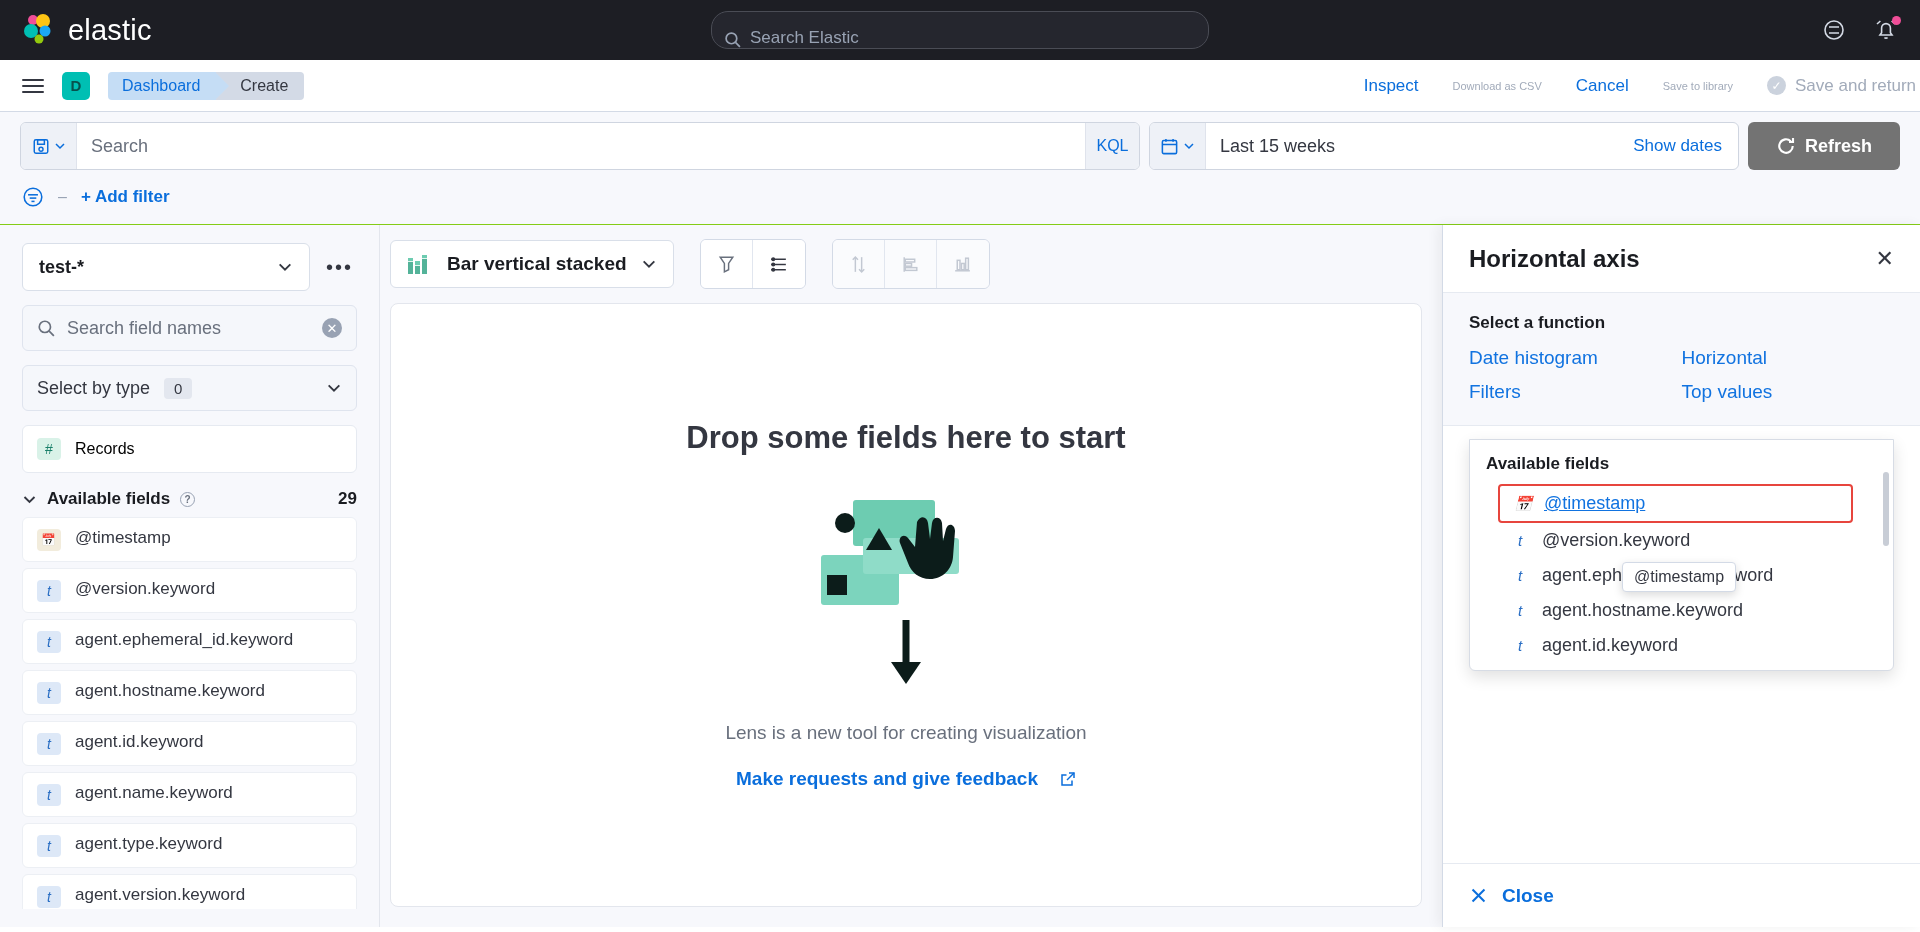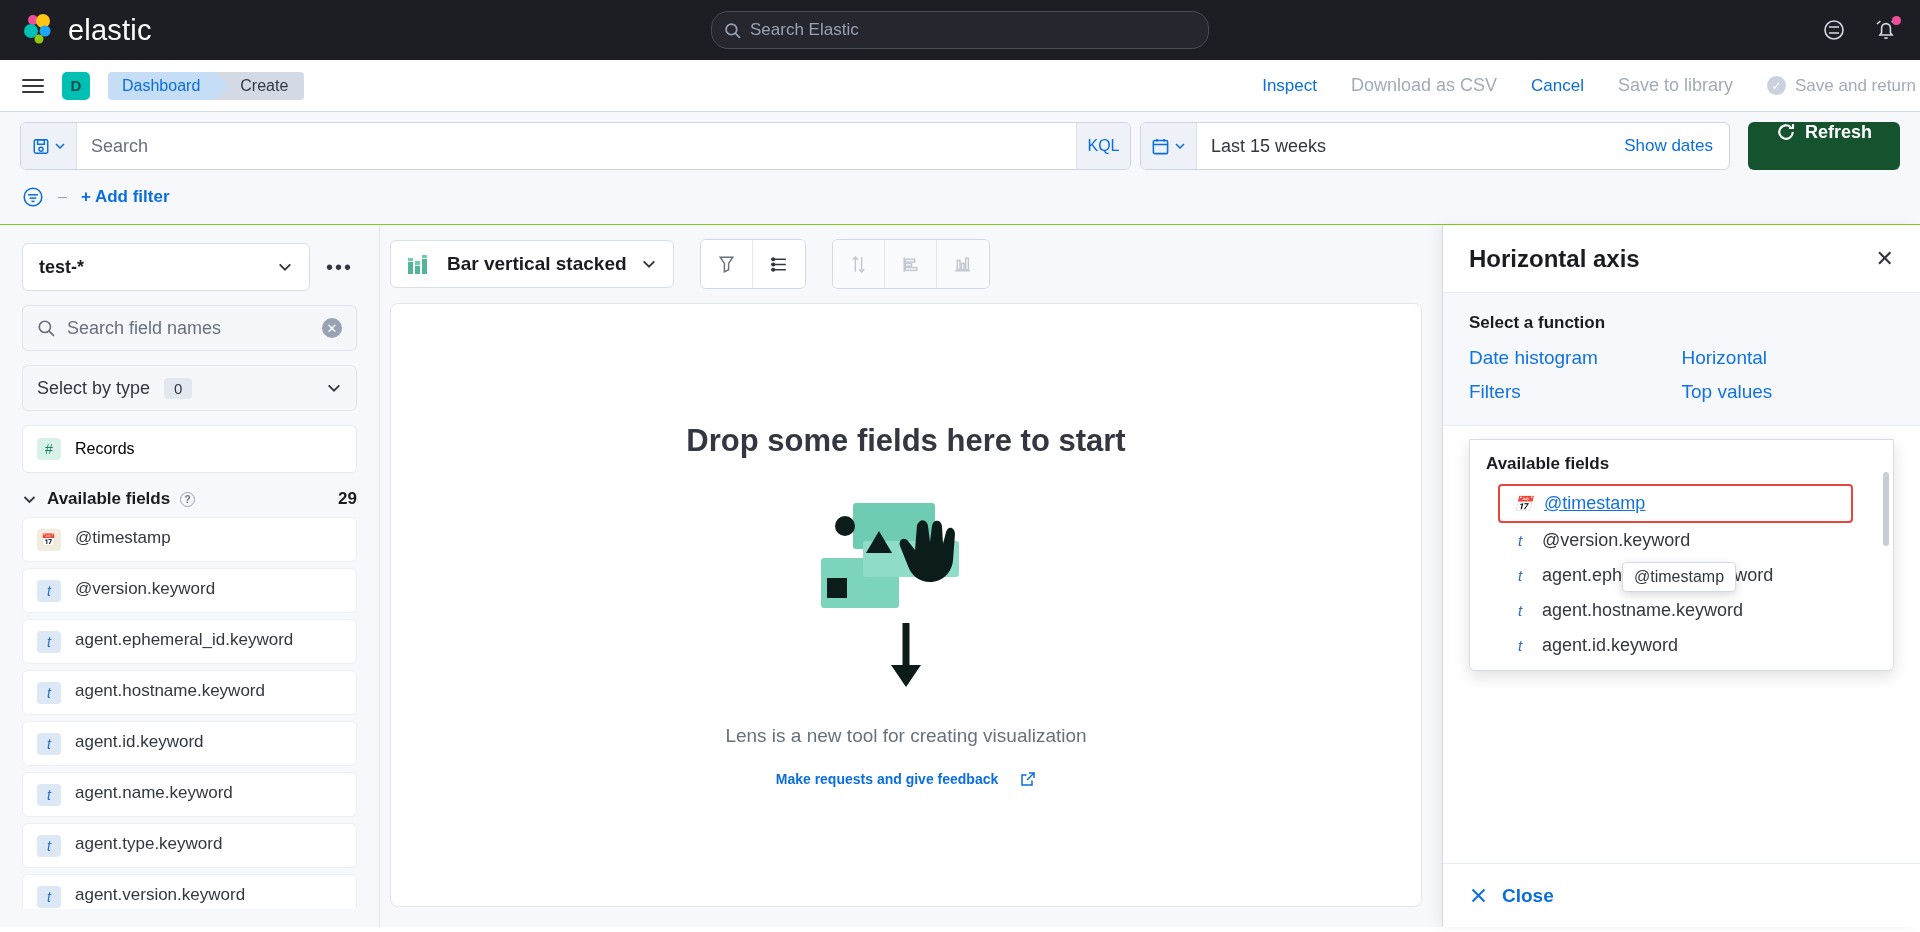--- a/index.html
+++ b/index.html
@@ -16,21 +16,21 @@
     display: flex; align-items: center; padding: 0 22px;
     position: relative;
   }
   .brand { display: flex; align-items: center; gap: 12px; }
   .brand-logo { width: 34px; height: 34px; position: relative; }
   .brand-name { color: #fff; font-size: 29px; letter-spacing: .2px; }
   .global-search {
     position: absolute; left: 50%; transform: translateX(-50%);
     width: 498px; height: 38px; background: #25262e;
     border: 1px solid #4a4c55; border-radius: 17px;
-    display: flex; align-items: center; padding: 0 12px; gap: 9px;
+    display: flex; align-items: flex-end; padding: 0 12px; gap: 9px;
   }
   .global-search input {
     background: transparent; border: 0; outline: 0; color: #d4dae5;
     font-size: 17px; font-family: inherit; width: 100%;
   }
   .global-search input::placeholder { color: #98a2b3; }
   .topnav-right {
     position: absolute; right: 22px; display: flex; align-items: center; gap: 28px;
   }
   .topnav-icon { color: #d4dae5; position: relative; cursor: pointer; }
@@ -61,21 +61,21 @@
   .crumb-1::after {
     content: ""; position: absolute; right: -13px; top: 0;
     border-left: 14px solid #c5ddf5;
     border-top: 14px solid transparent; border-bottom: 14px solid transparent;
   }
   .crumb-2 { background: #d3dae6; color: #343741; border-radius: 0 4px 4px 0; padding-left: 24px; }
   .crumb-actions {
     position: absolute; right: 4px; display: flex; align-items: center; gap: 34px;
   }
   .act-link { font-size: 17px; color: #0a6edc; cursor: pointer; }
-  .act-muted { font-size: 18px; color: #a2abba; cursor: default; }
+  .act-muted { font-size: 11px; color: #a2abba; cursor: default; }
   .act-save-return {
     display: flex; align-items: center; gap: 9px;
     font-size: 17px; color: #a2abba;
   }
   .check-circle {
     width: 19px; height: 19px; border-radius: 50%; background: #cbd2dd;
     display: flex; align-items: center; justify-content: center;
     color: #fff; font-size: 12px;
   }
 
@@ -110,23 +110,23 @@
     width: 590px;
   }
   .cal-btn {
     width: 56px; background: #eef1f7; border-right: 1px solid #dfe3ec;
     display: flex; align-items: center; justify-content: center; gap: 4px;
     color: #0a6edc; cursor: pointer;
   }
   .date-text { flex: 1; display: flex; align-items: center; padding-left: 14px; font-size: 18px; color: #343741; }
   .show-dates { display: flex; align-items: center; padding-right: 16px; font-size: 17px; color: #0a6edc; cursor: pointer; text-align: right; }
   .refresh-btn {
-    width: 152px; background: #14532d; color: #fff; border-radius: 6px;
-    display: flex; justify-content: center; gap: 9px;
-    font-size: 18px; font-weight: bold; cursor: pointer; margin-left: 9px;
+    width: 152px; background: #737373; color: #fff; border-radius: 6px;
+    display: flex; align-items: center; justify-content: center; gap: 9px;
+    font-size: 18px; font-weight: bold; cursor: pointer;
   }
   .filterrow { display: flex; align-items: center; gap: 14px; height: 54px; padding-left: 2px; }
   .filter-ico { color: #0a6edc; }
   .add-filter { font-size: 17px; font-weight: bold; color: #0a6edc; cursor: pointer; }
 
   
   .main { display: flex; height: 702px; background: #f7f8fc; }
 
   
   .datapanel {
@@ -214,21 +214,21 @@
   .bg-btn:last-child { border-right: 0; }
   .bg-btn.disabled { color: #c2c8d2; background: #fafbfd; }
   .canvas {
     flex: 1; background: #fff; border: 1px solid #e3e6ed; border-radius: 8px;
     display: flex; flex-direction: column; align-items: center; justify-content: center;
     margin-bottom: 20px; position: relative;
   }
   .drop-title { font-size: 31px; font-weight: bold; color: #343741; margin-bottom: 18px; }
   .drop-art { margin: 6px 0 22px 0; }
   .drop-sub { font-size: 19px; color: #69707d; margin-bottom: 24px; }
-  .drop-link { font-size: 14px; font-weight: bold; color: #0a6edc; display: flex; align-items: center; gap: 22px; cursor: pointer; }
+  .drop-link { font-size: 19px; font-weight: bold; color: #0a6edc; display: flex; align-items: center; gap: 22px; cursor: pointer; }
 
   
   .cfgpanel {
     width: 478px; background: #fff; border-left: 1px solid #d3dae6;
     display: flex; flex-direction: column; position: relative;
     box-shadow: -4px 0 12px rgba(0,0,0,.06);
   }
   .cfg-hdr {
     height: 68px; display: flex; align-items: center; justify-content: space-between;
     padding: 0 26px; border-bottom: 1px solid #e6eaf1;

